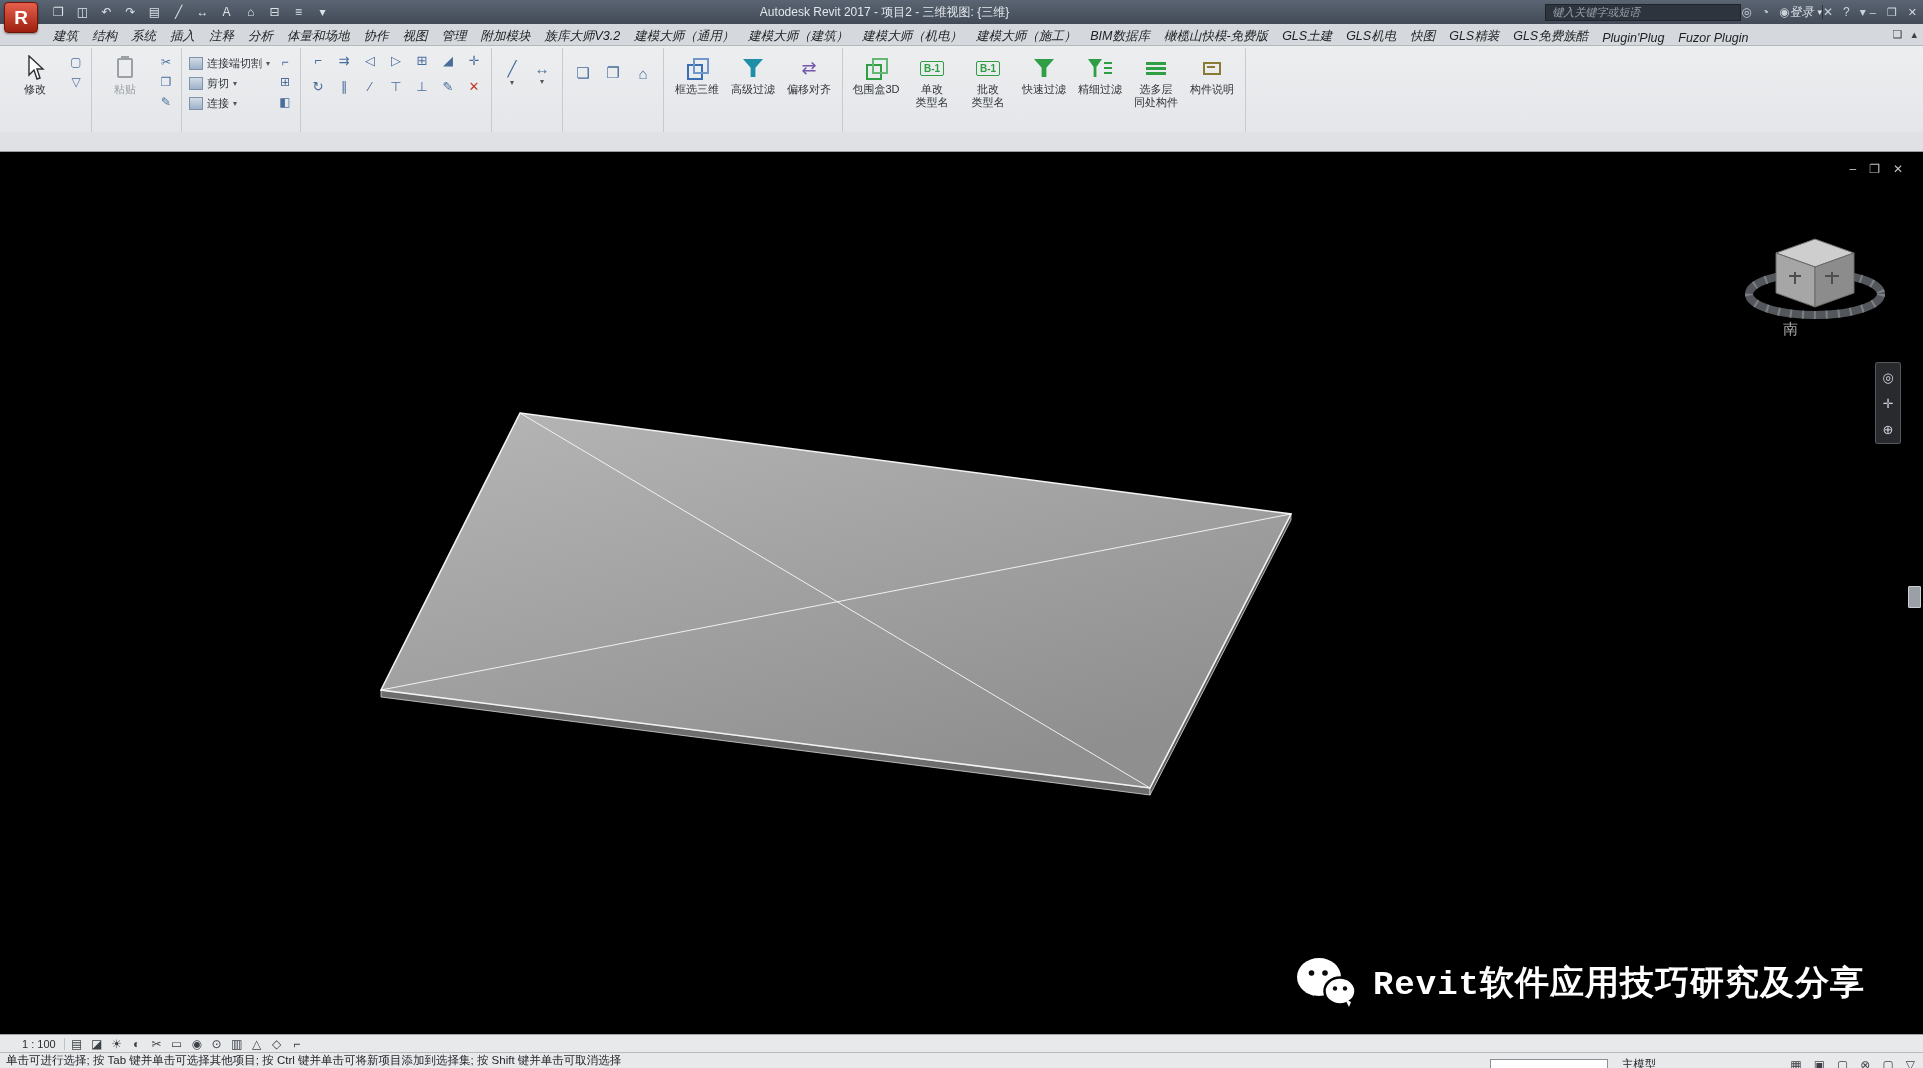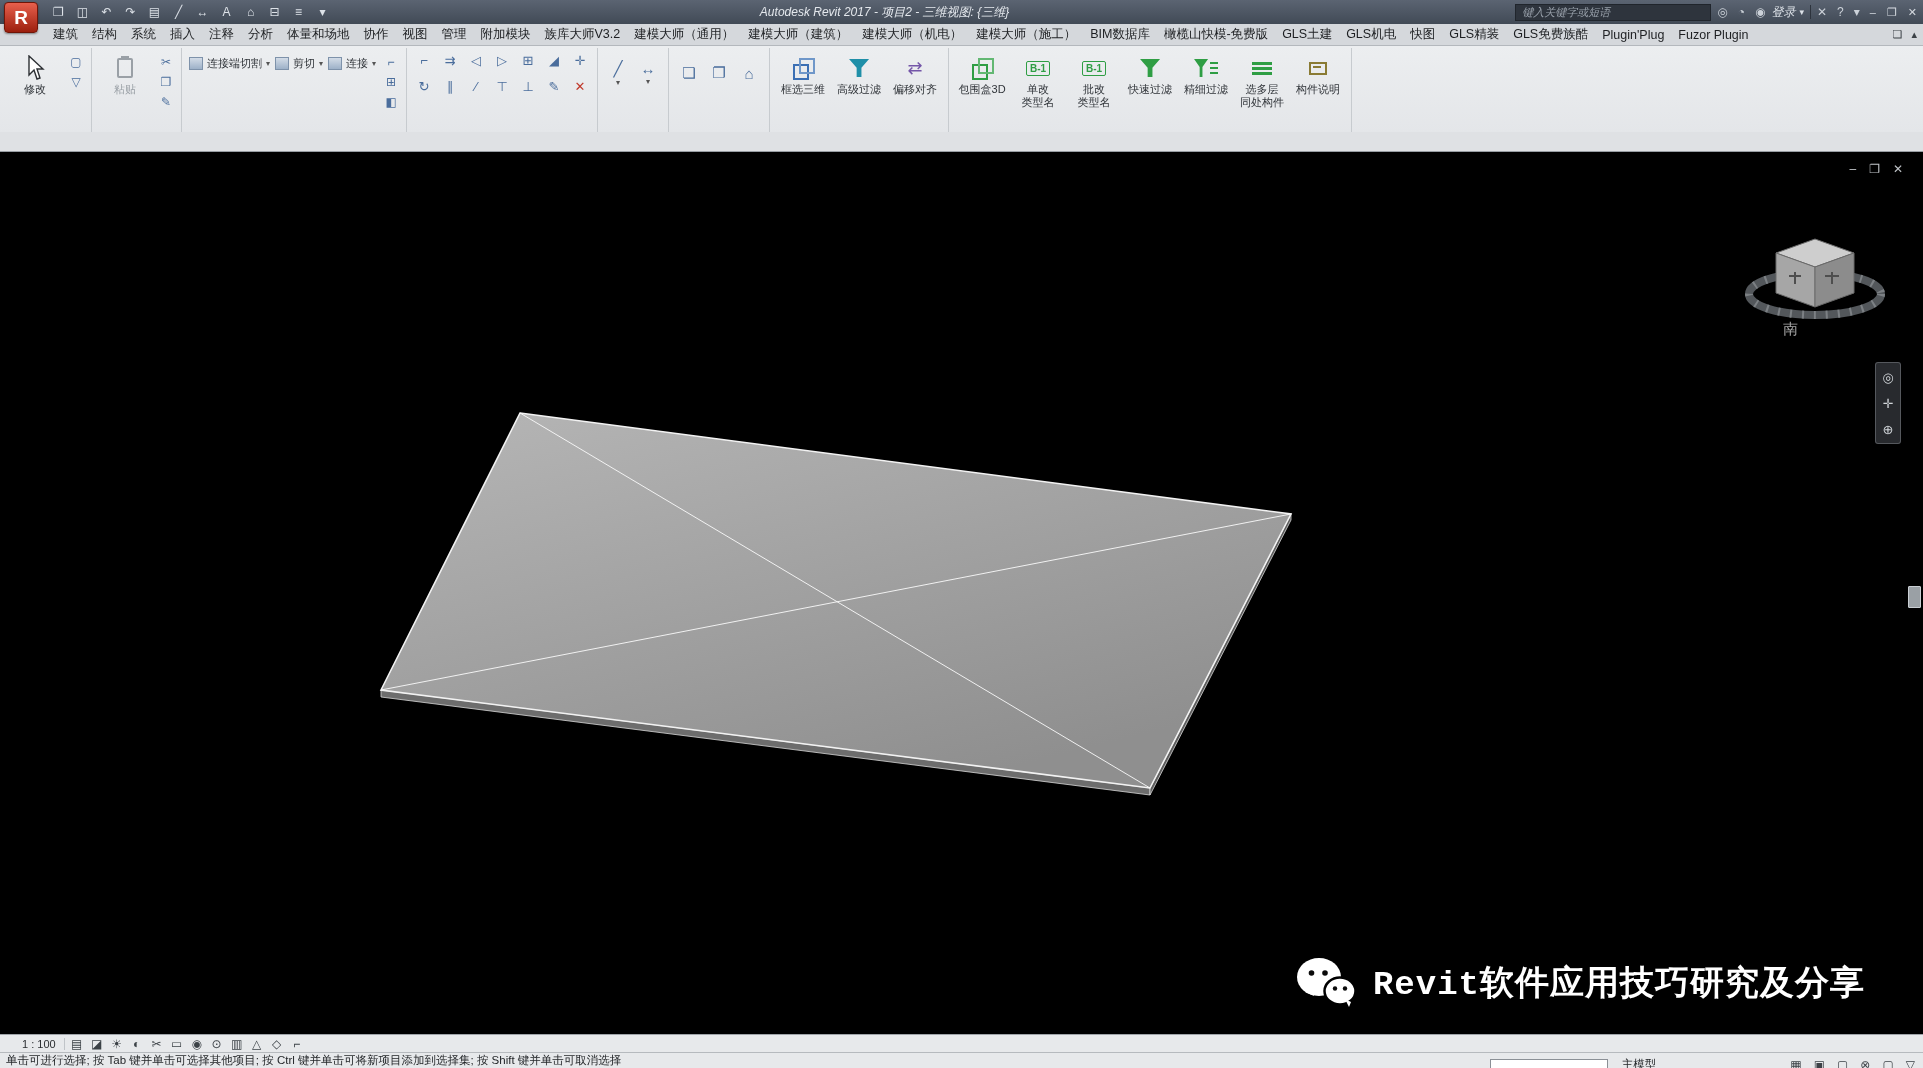--- a/index.html
+++ b/index.html
@@ -4,47 +4,47 @@
 <style>
   html,body{margin:0;padding:0;background:#4a4a4a;}
   *{box-sizing:border-box;font-family:"Liberation Sans","DejaVu Sans",sans-serif;}
   .app{width:1923px;height:1068px;display:flex;flex-direction:column;position:relative;background:#000;overflow:hidden;}
 
   
   .titlebar{height:24px;flex:0 0 24px;background:linear-gradient(#5b6472,#414a56);color:#d9dee5;display:flex;align-items:center;padding-left:46px;position:relative;font-size:12px;}
   .app-button{position:absolute;left:4px;top:2px;width:34px;height:31px;z-index:9;background:linear-gradient(#e8604d,#9c1f0e);border:1px solid #711507;border-radius:4px;color:#fff;font-weight:bold;font-size:19px;display:flex;align-items:center;justify-content:center;cursor:pointer;box-shadow:0 1px 2px rgba(0,0,0,.4);}
   .qat{display:flex;align-items:center;gap:7px;margin-left:4px;color:#dde2e8;}
   .qat-icon{width:17px;text-align:center;font-size:12px;cursor:pointer;}
-  .tb-title{position:absolute;left:46%;transform:translateX(-50%);white-space:nowrap;color:#e3e7ec;font-style:italic;}
-  .tb-right{position:absolute;right:6px;top:0;height:100%;display:flex;align-items:center;gap:6px;}
+  .tb-title{position:absolute;left:46%;transform:translateX(-50%);white-space:nowrap;color:#e3e7ec;}
+  .tb-right{position:absolute;right:6px;top:0;height:100%;display:flex;align-items:center;gap:0;}
   .tb-search{width:196px;height:17px;background:#2e343d;border:1px solid #20252c;color:#c7ccd3;font-style:italic;font-size:11px;padding:0 6px;outline:none;}
   .tb-search::placeholder{color:#99a1ab;}
   .tb-ic{font-size:12px;cursor:pointer;color:#ccd2d9;}
   .login{display:flex;align-items:center;gap:4px;cursor:pointer;color:#dde2e8;font-style:italic;}
   .sep{width:1px;height:14px;background:#2d333c;}
   .winbtns{display:flex;align-items:center;gap:11px;margin-left:4px;}
   .winbtn{font-size:11px;color:#d4d9df;cursor:pointer;}
 
   
   .tabs{height:22px;flex:0 0 22px;background:#d5d8dc;border-bottom:1px solid #b4b8bd;display:flex;align-items:stretch;padding-left:46px;position:relative;overflow:hidden;}
-  .tab-list{display:flex;align-items:center;white-space:nowrap;}
+  .tab-list{display:flex;align-items:flex-end;white-space:nowrap;font-style:italic;}
   .tab{display:flex;align-items:center;padding:0 7px;font-size:12.5px;color:#1d1f22;cursor:pointer;}
   .tabs-right{position:absolute;right:6px;top:0;height:100%;display:flex;align-items:center;gap:9px;color:#3c4247;}
   .tab-ric{font-size:11px;cursor:pointer;}
 
   
   .ribbon{height:86px;flex:0 0 86px;background:linear-gradient(#eceef0,#e4e6e9);display:flex;align-items:stretch;padding:2px 0 0 2px;}
   .panel{display:flex;padding:2px 5px;border-right:1px solid #c7cbcf;align-items:flex-start;}
   .btn-big{width:56px;display:flex;flex-direction:column;align-items:center;padding-top:3px;cursor:pointer;color:#2f3338;}
   .btn-big .ic{height:30px;display:flex;align-items:center;justify-content:center;}
   .btn-big .lbl{font-size:11px;line-height:12.5px;text-align:center;white-space:nowrap;}
   .btn-big.disabled{color:#9aa0a6;}
   .mini-col{display:flex;flex-direction:column;gap:2px;margin-left:3px;padding-top:3px;}
   .btn-sm{width:20px;height:18px;display:flex;align-items:center;justify-content:center;font-size:12px;color:#4a6d9c;cursor:pointer;border-radius:2px;}
-  .geo-rows{display:flex;gap:1px;padding-top:4px;}
+  .geo-rows{display:flex;flex-direction:column;gap:1px;padding-top:4px;}
   .row-btn{display:flex;align-items:center;gap:4px;height:19px;font-size:11px;color:#2f3338;cursor:pointer;padding:0 2px;border-radius:2px;}
   .ic-sm{width:14px;height:13px;background:linear-gradient(#d3dce7,#9db1c8);border:1px solid #7e92aa;flex:0 0 14px;}
   .caret-sm{font-size:8px;color:#555;}
   .modgrid{display:grid;grid-template-columns:repeat(7,24px);grid-auto-rows:24px;gap:2px;padding-top:5px;}
   .btn-tool{display:flex;align-items:center;justify-content:center;font-size:13px;color:#4a6d9c;cursor:pointer;border-radius:2px;}
   .btn-tool.red{color:#c0392b;}
   .btn-med{width:30px;height:46px;display:flex;flex-direction:column;align-items:center;justify-content:center;font-size:15px;color:#4a6d9c;cursor:pointer;border-radius:2px;}
   .clipboard-ic{width:16px;height:20px;border:2px solid #9aa0a6;border-radius:2px;position:relative;}
   .clipboard-ic::before{content:"";position:absolute;left:2px;top:-4px;width:8px;height:3px;background:#9aa0a6;}
   .ribbon-strip{height:20px;flex:0 0 20px;background:#dfe1e4;border-bottom:1px solid #989da3;}

